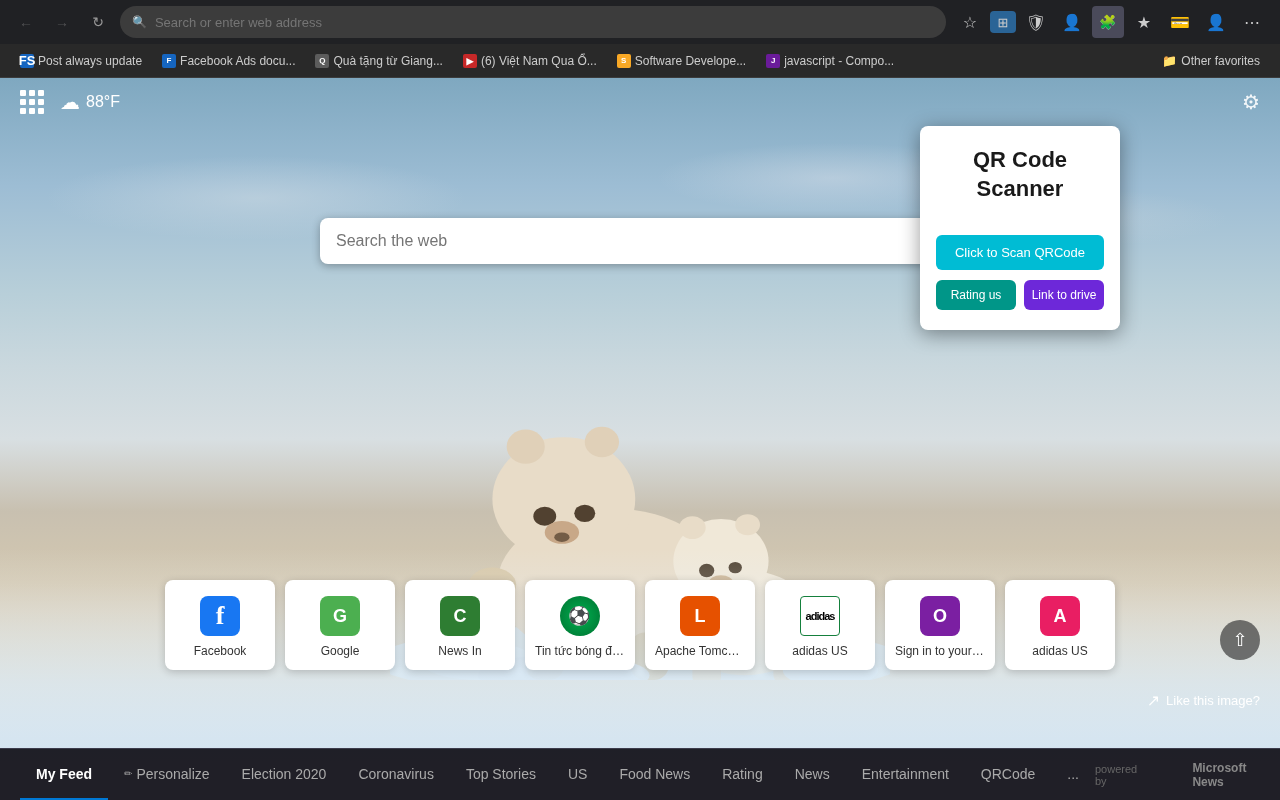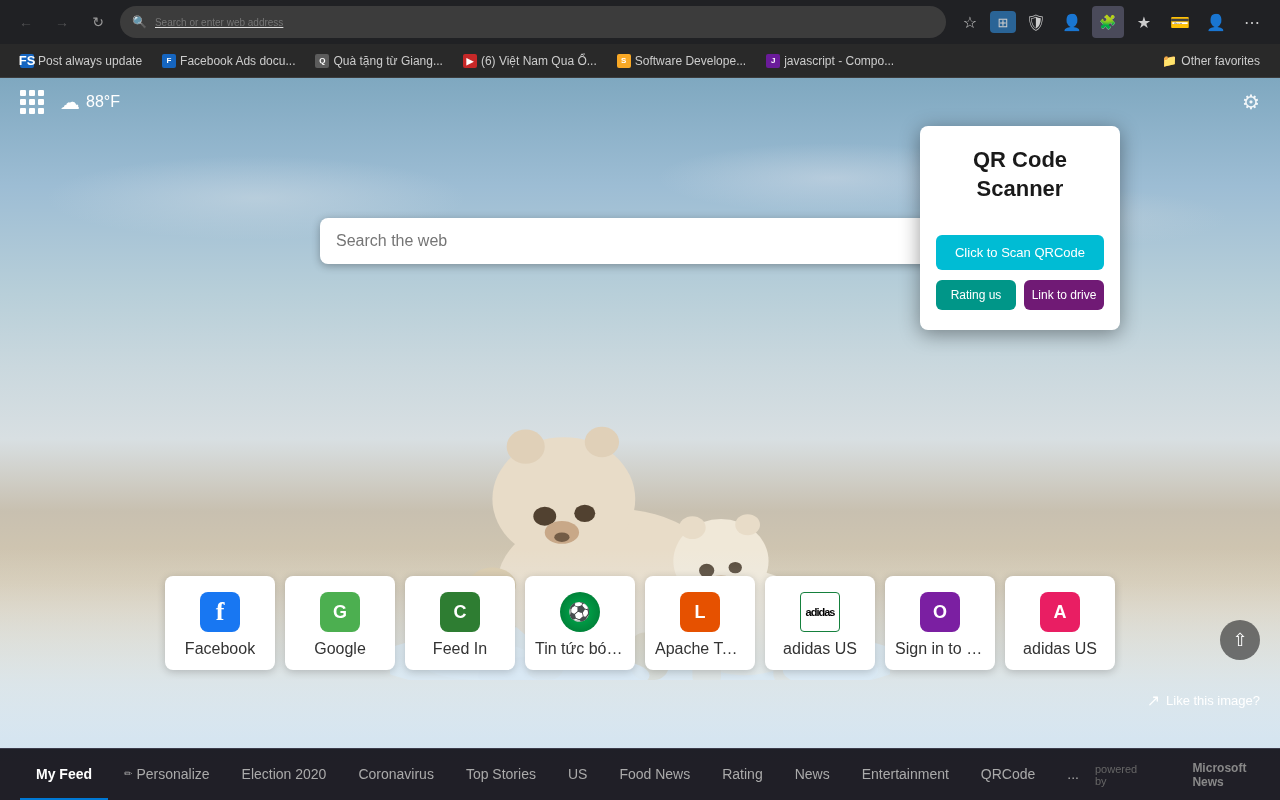--- a/index.html
+++ b/index.html
@@ -35,23 +35,22 @@
       align-items: center;
       padding: 0 12px;
       gap: 8px;
       cursor: text;
     }
     .address-bar input {
       background: none;
       border: none;
       outline: none;
       color: #e0e0e0;
-      font-size: 10px;
+      font-size: 13px;
       flex: 1;
-      text-decoration: underline;
     }
     .address-bar .search-icon { color: #999; font-size: 12px; }
 
     .toolbar-icons {
       display: flex;
       align-items: center;
       gap: 4px;
     }
     .toolbar-icon {
       width: 32px; height: 32px;
@@ -200,21 +199,21 @@
       border-radius: 8px;
       padding: 16px 8px 12px;
       display: flex;
       flex-direction: column;
       align-items: center;
       gap: 8px;
       cursor: pointer;
       box-shadow: 0 2px 8px rgba(0,0,0,0.2);
     }
     .quick-link-label {
-      font-size: 16px;
+      font-size: 12px;
       color: #333;
       text-align: center;
       max-width: 90px;
       overflow: hidden;
       text-overflow: ellipsis;
       white-space: nowrap;
     }
 
     
     .scroll-up-btn {
@@ -330,21 +329,21 @@
     .qr-btn-small {
       flex: 1;
       padding: 8px 4px;
       border: none;
       border-radius: 6px;
       font-size: 12px;
       cursor: pointer;
       font-weight: 500;
     }
     .qr-btn-rating { background: #009688; color: white; }
-    .qr-btn-link { background: #701a75; color: white; }
+    .qr-btn-link { background: #6d28d9; color: white; }
 
     
     .fb-icon { background: #1877f2; color: white; font-size: 24px; border-radius: 8px; width: 40px; height: 40px; display: flex; align-items: center; justify-content: center; }
     .g-icon { background: #4caf50; color: white; font-size: 18px; border-radius: 8px; width: 40px; height: 40px; display: flex; align-items: center; justify-content: center; font-weight: bold; }
     .c-icon { background: #2e7d32; color: white; font-size: 18px; border-radius: 8px; width: 40px; height: 40px; display: flex; align-items: center; justify-content: center; font-weight: bold; }
     .vleague-icon { background: transparent; width: 40px; height: 40px; display: flex; align-items: center; justify-content: center; }
     .l-icon { background: #e65100; color: white; font-size: 18px; border-radius: 8px; width: 40px; height: 40px; display: flex; align-items: center; justify-content: center; font-weight: bold; }
     .adidas-icon { background: white; color: black; font-size: 18px; border-radius: 4px; width: 40px; height: 40px; display: flex; align-items: center; justify-content: center; font-weight: bold; border: 1px solid #15803d; }
     .o-icon { background: #7b1fa2; color: white; font-size: 18px; border-radius: 8px; width: 40px; height: 40px; display: flex; align-items: center; justify-content: center; font-weight: bold; }
     .a-icon { background: #e91e63; color: white; font-size: 18px; border-radius: 8px; width: 40px; height: 40px; display: flex; align-items: center; justify-content: center; font-weight: bold; }
@@ -546,21 +545,21 @@
         <span class="quick-link-label">Facebook</span>
       </div>
 
       <div class="quick-link-item">
         <div class="g-icon">G</div>
         <span class="quick-link-label">Google</span>
       </div>
 
       <div class="quick-link-item">
         <div class="c-icon">C</div>
-        <span class="quick-link-label">Feed In</span>
+        <span class="quick-link-label">News In</span>
       </div>
 
       <div class="quick-link-item">
         <div class="vleague-icon" style="background: radial-gradient(circle, #00b050 0%, #007030 100%); border-radius:50%; width:40px; height:40px; display:flex; align-items:center; justify-content:center; font-size:18px;">⚽</div>
         <span class="quick-link-label">Tin tức bóng đá...</span>
       </div>
 
       <div class="quick-link-item">
         <div class="l-icon">L</div>
         <span class="quick-link-label">Apache Tomcat/...</span>

